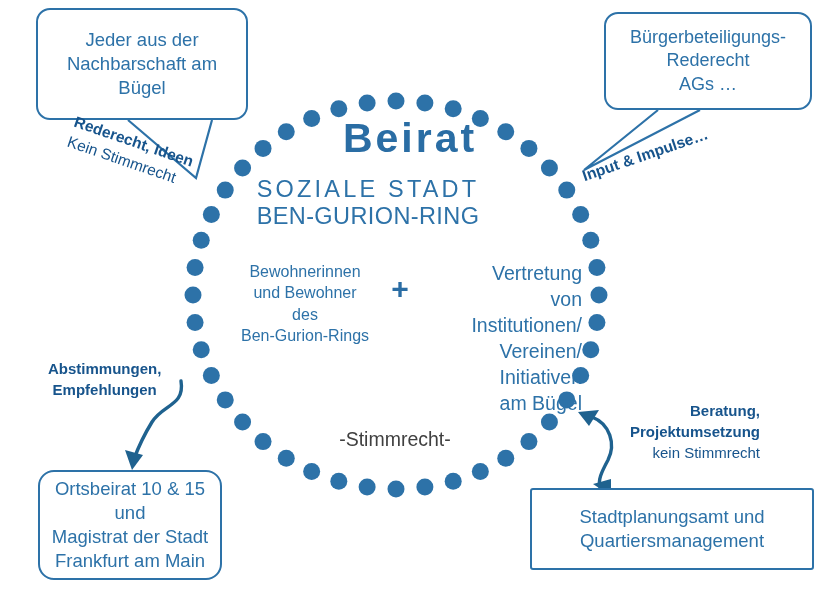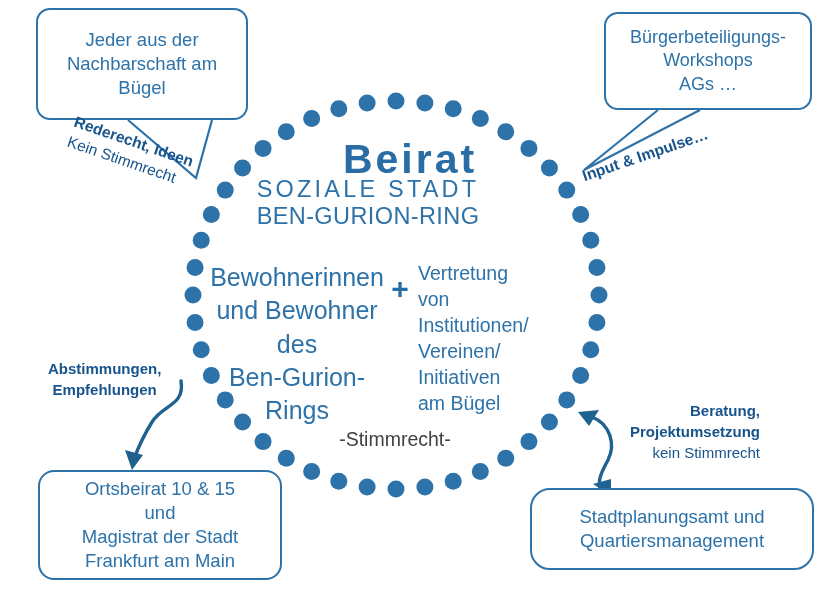--- a/index.html
+++ b/index.html
@@ -26,46 +26,46 @@
     align-items:center;
     justify-content:center;
     text-align:center;
     line-height:1.30;
     z-index:4;
   }
   .box .txt{white-space:pre-line;display:block;width:100%;}
 
   #bubble-neighbourhood{left:36px;top:8px;width:212px;height:112px;font-size:18.5px;}
   #bubble-workshops{left:604px;top:12px;width:208px;height:98px;font-size:18px;}
-  #box-ortsbeirat{left:38px;top:470px;width:244px;height:110px;font-size:18.5px;border-radius:16px;}
-  #box-stadtplanung{left:530px;top:488px;width:284px;height:82px;font-size:18.5px;border-radius:20px;}
+  #box-ortsbeirat{left:38px;top:470px;width:184px;height:110px;font-size:18.5px;border-radius:16px;}
+  #box-stadtplanung{left:530px;top:488px;width:284px;height:82px;font-size:18.5px;border-radius:3px;}
 
   
   .centre{position:absolute;z-index:3;color:#2d72a8;text-align:center;}
 
   #title-beirat{
-    left:0;top:136px;width:820px;
+    left:0;top:115px;width:820px;
     font-size:41px;font-weight:bold;letter-spacing:3px;color:#2a6da4;
   }
   #title-soziale{
     left:0;top:176px;width:736px;
     font-size:23.5px;letter-spacing:3.2px;color:#2d72a8;
   }
   #title-ring{
     left:0;top:203px;width:736px;
     font-size:23.5px;letter-spacing:0.4px;color:#2d72a8;
   }
 
   #col-left{
-    left:204px;top:261px;width:186px;
-    font-size:25px;line-height:1.33;text-align:center;white-space:pre-line;
+    left:212px;top:261px;width:186px;
+    font-size:16px;line-height:1.33;text-align:center;white-space:pre-line;
   }
   #col-right{
     left:418px;top:261px;width:164px;
-    font-size:19.5px;line-height:1.33;text-align:left;white-space:pre-line;
+    font-size:19.5px;line-height:1.33;text-align:right;white-space:pre-line;
   }
   #plus-sign{
     left:382px;top:274px;width:36px;
     font-size:30px;font-weight:bold;color:#2a6da4;line-height:1;
   }
   #stimmrecht{
     left:265px;top:428px;width:260px;
     font-size:19.5px;color:#404040;
   }
 
@@ -181,21 +181,21 @@
   <div class="centre" id="stimmrecht">-Stimmrecht-</div>
 
   <div class="box" id="bubble-neighbourhood">
     <span class="txt">Jeder aus der
 Nachbarschaft am
 Bügel</span>
   </div>
 
   <div class="box" id="bubble-workshops">
     <span class="txt">Bürgerbeteiligungs-
-Workshops
+Rederecht
 AGs …</span>
   </div>
 
   <div class="box" id="box-ortsbeirat">
     <span class="txt">Ortsbeirat 10 &amp; 15
 und
 Magistrat der Stadt
 Frankfurt am Main</span>
   </div>
 

